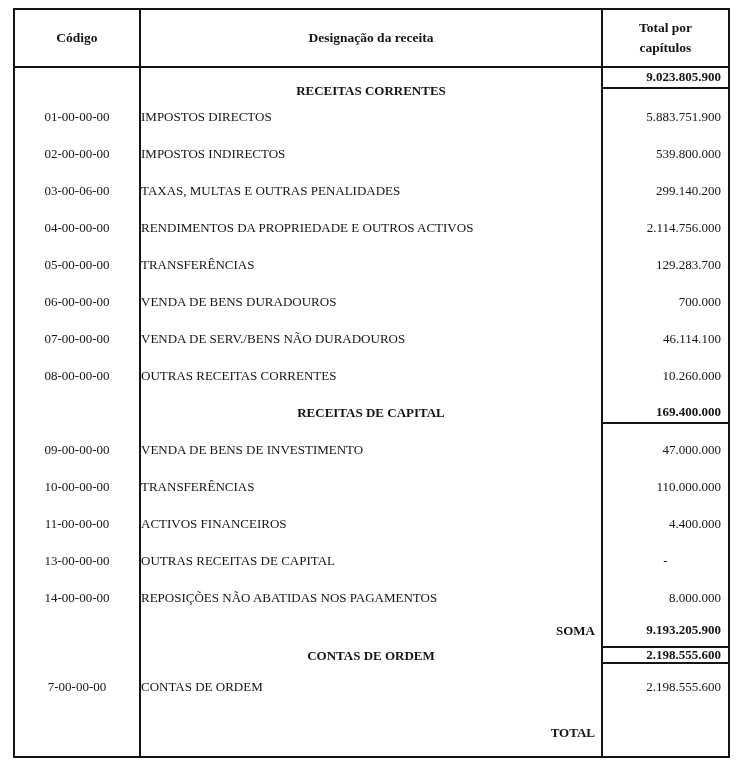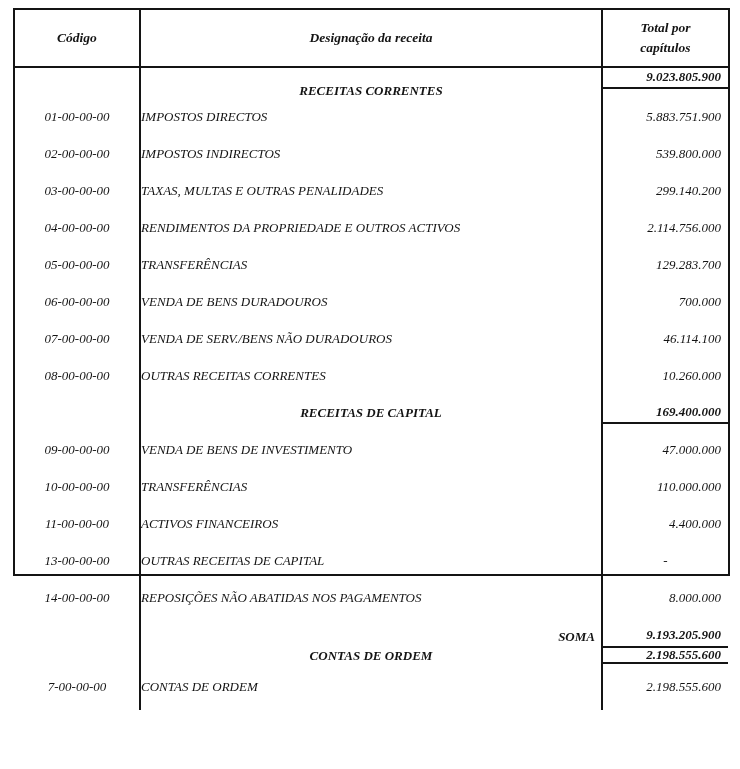--- a/index.html
+++ b/index.html
@@ -11,48 +11,47 @@
     width:740px;height:769px;
     background:var(--paper);
     font-family:"Liberation Serif","DejaVu Serif",serif;
     color:var(--ink);
     position:relative;
     -webkit-font-smoothing:antialiased;
   }
   .table{
     position:absolute;
     left:13px;top:8px;
-    width:717px;height:568px;
+    width:717px;height:750px;
     border:2px solid var(--ink);
     box-sizing:border-box;
     display:grid;
     grid-template-columns:126px 462px 1fr;
     grid-template-rows:58px 31px repeat(14,37px) 31px 16px 46px 1fr;
     font-size:13px;
     background:var(--paper);
-    font-style:italic;
   }
   .cell{
     display:flex;align-items:center;
     box-sizing:border-box;overflow:hidden;
     line-height:1.15;
   }
   .c1{justify-content:center;border-right:2px solid var(--ink);text-align:center;}
   .c2{justify-content:flex-start;border-right:2px solid var(--ink);}
   .c3{justify-content:flex-end;padding-right:7px;text-align:right;}
   .hdr{
     border-bottom:2px solid var(--ink);
     font-weight:bold;font-size:13.5px;
     justify-content:center;text-align:center;padding:0;
   }
   .hdr-total{max-width:72px;margin:16px auto;line-height:1.45;}
   .sec{justify-content:center;font-weight:bold;padding-left:0;text-align:center;}
   .rlabel{justify-content:flex-end;font-weight:bold;padding-right:6px;text-align:right;}
   .top{align-items:flex-end;padding-top:3px;}
-  .bot{align-items:flex-end;padding-bottom:3px;}
+  .bot{align-items:center;padding-bottom:3px;}
   .bold{font-weight:bold;}
   .ucell{padding:0;align-items:center;}
   .ucell.top{padding-top:0;align-items:flex-start;}
   .uline{
     width:100%;box-sizing:border-box;
     text-align:right;
     padding:2px 7px 2px 0;
     border-bottom:2px solid var(--ink);
     font-weight:bold;
   }
@@ -96,21 +95,21 @@
       <span>02-00-00-00</span>
     </div>
   <div class="cell c2">
       <span>IMPOSTOS INDIRECTOS</span>
     </div>
   <div class="cell c3">
       <span>539.800.000</span>
     </div>
 
   <div class="cell c1">
-      <span>03-00-00-00</span>
+      <span>03-00-06-00</span>
     </div>
   <div class="cell c2">
       <span>TAXAS, MULTAS E OUTRAS PENALIDADES</span>
     </div>
   <div class="cell c3">
       <span>299.140.200</span>
     </div>
 
   <div class="cell c1">
       <span>04-00-00-00</span>

